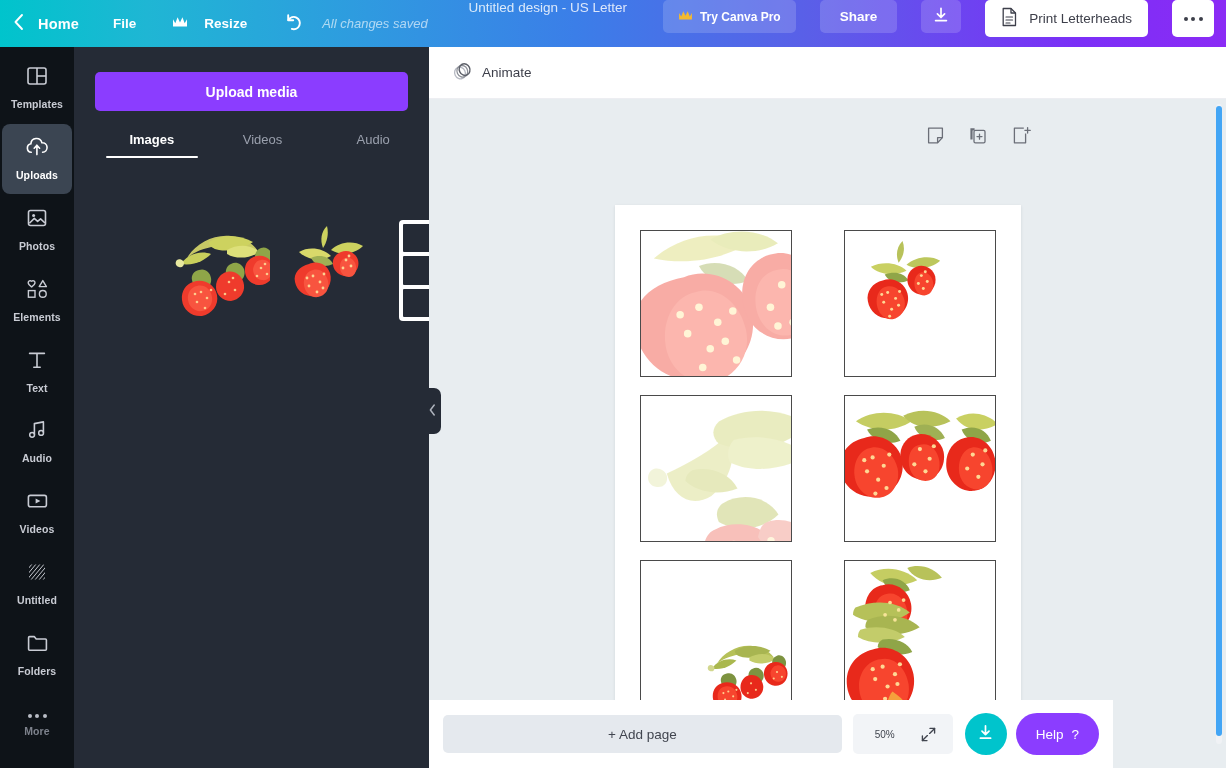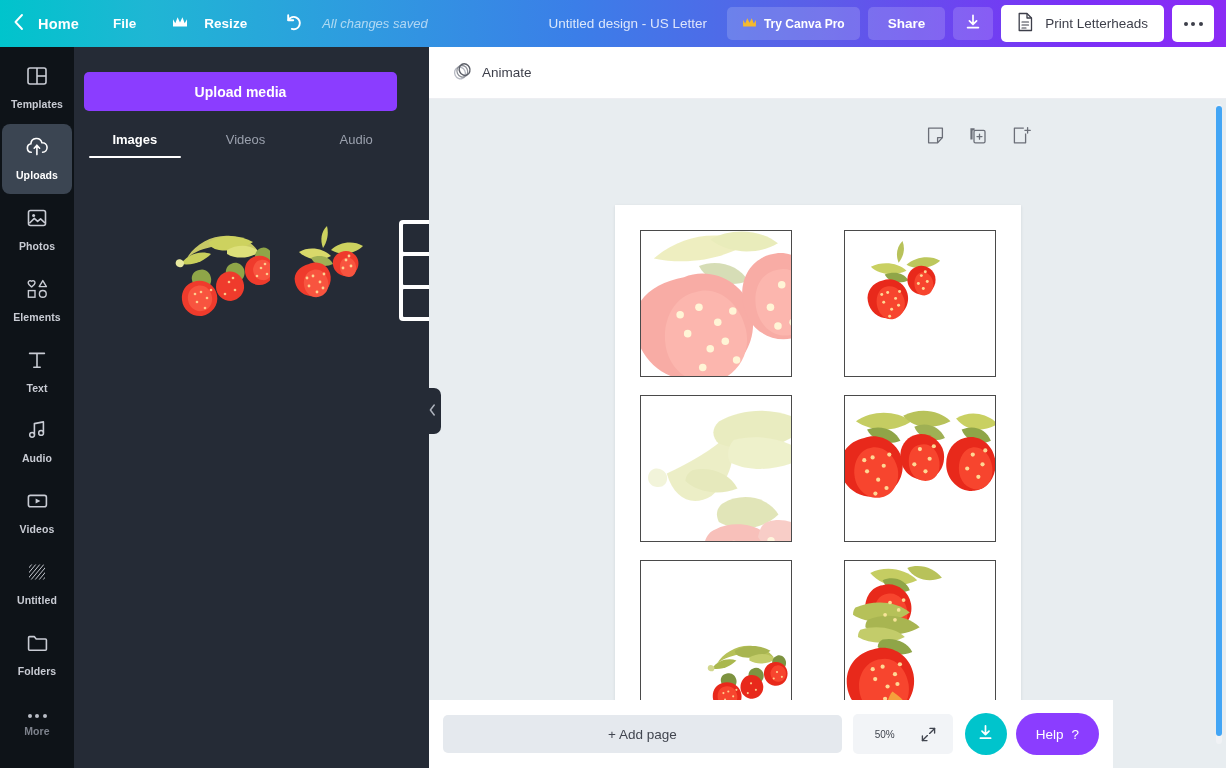--- a/index.html
+++ b/index.html
@@ -31,21 +31,21 @@
   }
   .tb-resize {
     display:flex; align-items:center; gap:16px; font-size:13.5px; font-weight:bold;
     color:#fff; padding:0 14px; cursor:pointer;
   }
   .tb-undo { padding:0 18px 0 22px; cursor:pointer; display:flex; align-items:center; }
   .tb-saved {
     font-size:13px; font-style:italic; color:rgba(255,255,255,.62); white-space:nowrap;
   }
   .tb-right {
-    margin-left:auto; display:flex; align-items:center; gap:8px; padding-right:12px; height:100%;
+    margin-left:auto; display:flex; align-items:flex-start; gap:24px; padding-right:12px; height:100%;
   }
   .tb-title {
     font-size:13.5px; color:rgba(255,255,255,.82); margin-right:12px; white-space:nowrap;
   }
   .btn-pro {
     display:flex; align-items:center; gap:7px; background:rgba(255,255,255,.16);
     border-radius:5px; height:33px; padding:0 15px; font-size:12px; font-weight:bold;
     color:#fff; cursor:pointer;
   }
   .btn-share {
@@ -81,25 +81,25 @@
   .rail-item.active { background:#3b4552; color:#ffffff; }
   .rail-label { font-size:10.5px; font-weight:bold; letter-spacing:.1px; }
   .rail-item.more { color:#7d828c; margin-top:auto; margin-bottom:8px; }
 
   
   .panel {
     position:absolute; left:74px; top:47px; width:355px; height:721px;
     background:#252b36;
   }
   .upload-btn {
-    position:absolute; left:10px; top:25px; width:313px; height:39px;
+    position:absolute; left:21px; top:25px; width:313px; height:39px;
     background:#8b3dff; border-radius:5px; color:#fff; font-size:14px; font-weight:bold;
     display:flex; align-items:center; justify-content:center; cursor:pointer;
   }
-  .tabs { position:absolute; left:15px; top:73px; width:313px; display:flex;gap:19px; }
+  .tabs { position:absolute; left:32px; top:73px; width:313px; display:flex;gap:19px; }
   .tab {
     flex:1; text-align:center; font-size:13px; color:#9aa0ad; padding:12px 0 11px;
     cursor:pointer; position:relative;
   }
   .tab.active { color:#fff; font-weight:bold; }
   .tab.active::after {
     content:""; position:absolute; left:0; right:0; bottom:0; height:2.5px; background:#fff;
     border-radius:2px;
   }
   .thumbs {

